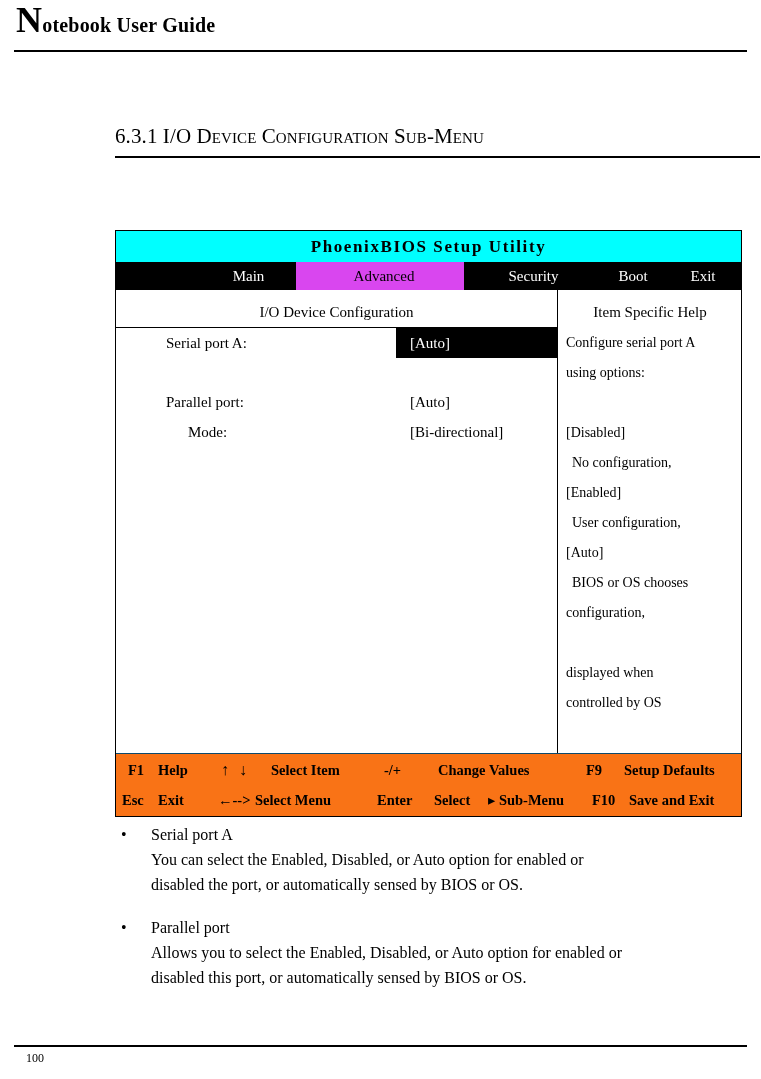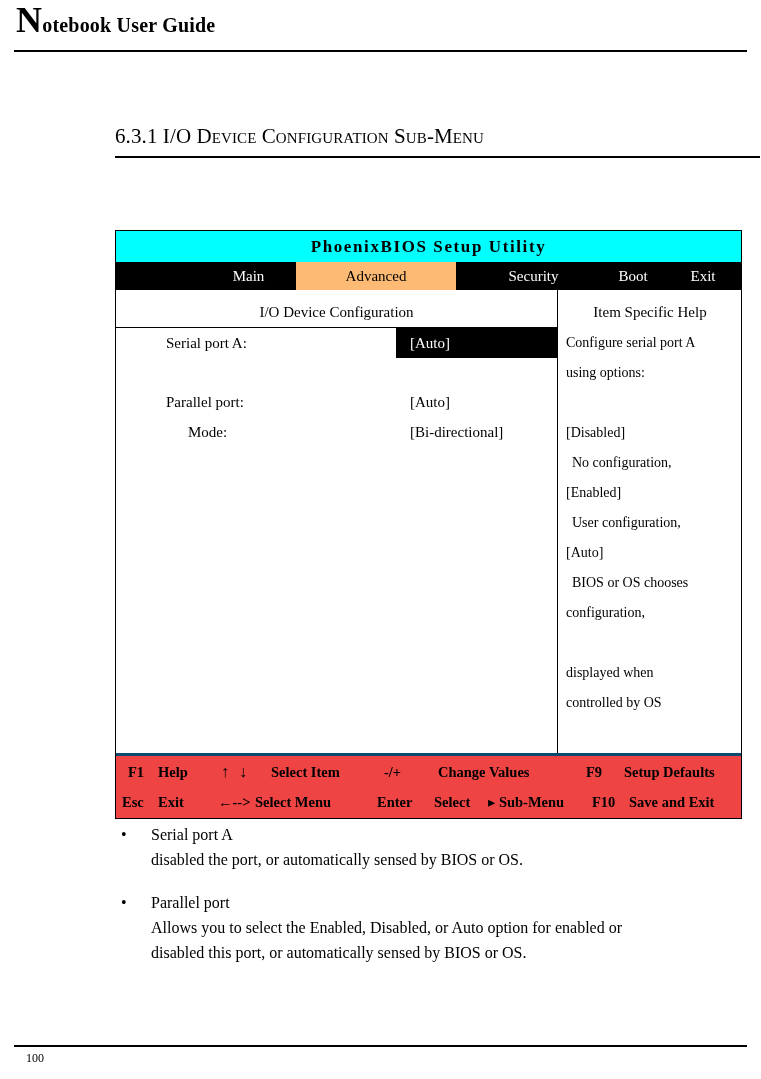--- a/index.html
+++ b/index.html
@@ -102,22 +102,23 @@
   .bios-tab {
     position: absolute;
     top: 0;
     height: 28px;
     line-height: 28px;
     font-size: 15px;
     text-align: center;
     white-space: nowrap;
   }
   .bios-tab.active {
-    background: #fdba74;
+    background: #d946ef;
     color: #000000;
+    padding-left: 8px;
   }
   #tab-main      { left: 85px;  width: 95px; }
   #tab-advanced  { left: 180px; width: 160px; }
   #tab-security  { left: 340px; width: 155px; }
   #tab-boot      { left: 472px; width: 90px; }
   #tab-exit      { left: 548px; width: 78px; }
 
   #bios-body {
     position: relative;
     height: 463px;
@@ -220,23 +221,23 @@
     font-size: 14px;
     line-height: 30px;
     height: 30px;
     white-space: nowrap;
   }
   .help-line.blank { color: transparent; }
   .help-line.sub { padding-left: 6px; }
 
   
   #bios-footer {
-    background: #ef4444;
+    background: #f97316;
     color: #000000;
-    border-top: 3px solid #0c4a6e;
+    border-top: 1px solid #0c4a6e;
     height: 62px;
     position: relative;
   }
   .footer-row {
     position: relative;
     height: 30px;
   }
   .footer-row:first-child { margin-top: 1px; }
   .footer-cell {
     position: absolute;
@@ -414,20 +415,21 @@
 
 </div>
 
 <div id="bullet-list">
 
   <div class="bullet-item">
     <div class="bullet-head">
       <span class="bullet-glyph">•</span>
       <span>Serial port A</span>
     </div>
+    <div class="bullet-body">You can select the Enabled, Disabled, or Auto option for enabled or</div>
     <div class="bullet-body">disabled the port, or automatically sensed by BIOS or OS.</div>
   </div>
 
   <div class="bullet-item">
     <div class="bullet-head">
       <span class="bullet-glyph">•</span>
       <span>Parallel port</span>
     </div>
     <div class="bullet-body">Allows you to select the Enabled, Disabled, or Auto option for enabled or</div>
     <div class="bullet-body">disabled this port, or automatically sensed by BIOS or OS.</div>

